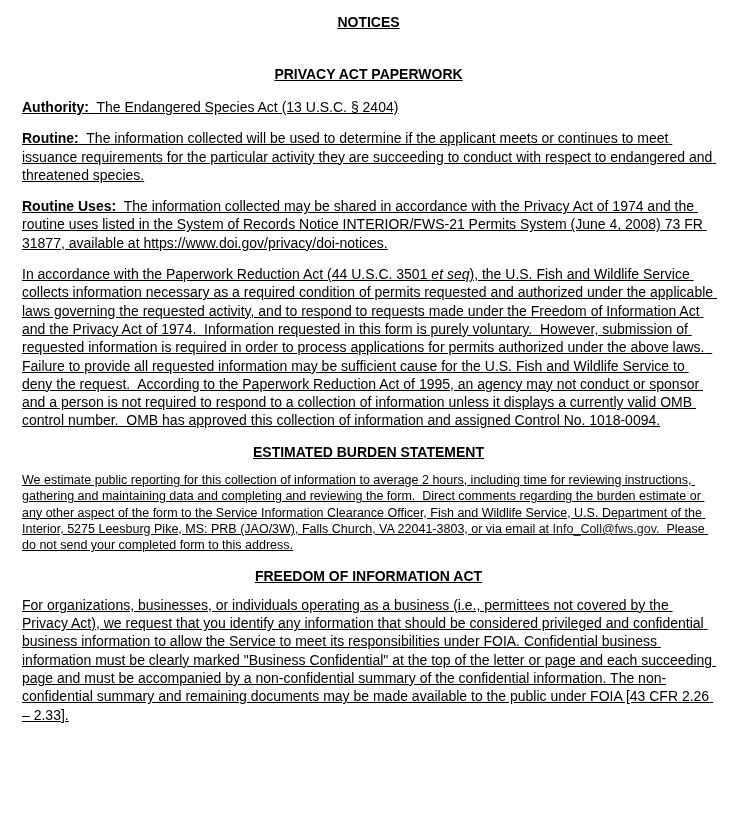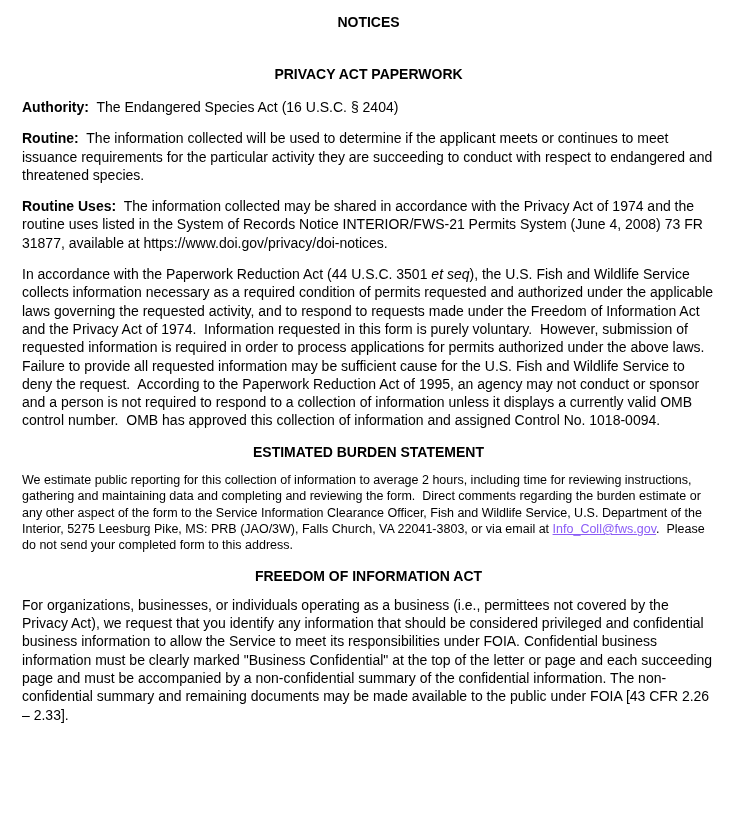--- a/index.html
+++ b/index.html
@@ -11,20 +11,21 @@
     position: relative;
     width: 740px;
     height: 822px;
     box-sizing: border-box;
     padding: 13px 25px 0 22px;
     background: #ffffff;
     color: #000000;
     font-family: "Liberation Sans", "DejaVu Sans", sans-serif;
     font-size: 14px;
     overflow: hidden;
+    text-decoration: underline;
   }
   .doc-title {
     font-size: 14px;
     font-weight: 700;
     text-align: center;
     line-height: 18px;
     margin: 0 0 34px 0;
   }
   .heading {
     font-size: 14px;
@@ -43,39 +44,39 @@
   }
   .para-small {
     font-size: 12.5px;
     line-height: 16.4px;
   }
   .lead-label {
     font-weight: 700;
     margin-top: 38px;
   }
   a.email-link {
-    color: #8b5cf6;
+    color: #0f172a;
     text-decoration: underline;
     cursor: pointer;
   }
   em.italic-cite {
     font-style: italic;
   }
 </style>
 </head>
 <body>
 
 <div class="page">
 
   <h1 class="doc-title">NOTICES</h1>
 
   <section>
     <h2 class="heading h-privacy">PRIVACY ACT PAPERWORK</h2>
 
-    <p class="para"><strong class="lead-label">Authority:</strong><span>  The Endangered Species Act (16 U.S.C. § 2404)</span></p>
+    <p class="para"><strong class="lead-label">Authority:</strong><span>  The Endangered Species Act (13 U.S.C. § 2404)</span></p>
 
     <p class="para"><strong class="lead-label">Routine:</strong><span>  The information collected will be used to determine if the applicant meets or continues to meet issuance requirements for the particular activity they are succeeding to conduct with respect to endangered and threatened species.</span></p>
 
     <p class="para"><strong class="lead-label">Routine Uses:</strong><span>  The information collected may be shared in accordance with the Privacy Act of 1974 and the routine uses listed in the System of Records Notice INTERIOR/FWS-21 Permits System (June 4, 2008) 73 FR 31877, available at https://www.doi.gov/privacy/doi-notices.</span></p>
 
   </section>
 
   <section>
 
     <p class="para"><span>In accordance with the Paperwork Reduction Act (44 U.S.C. 3501 </span><em class="italic-cite">et seq</em><span>), the U.S. Fish and Wildlife Service collects information necessary as a required condition of permits requested and authorized under the applicable laws governing the requested activity, and to respond to requests made under the Freedom of Information Act and the Privacy Act of 1974.  Information requested in this form is purely voluntary.  However, submission of requested information is required in order to process applications for permits authorized under the above laws.  Failure to provide all requested information may be sufficient cause for the U.S. Fish and Wildlife Service to deny the request.  According to the Paperwork Reduction Act of 1995, an agency may not conduct or sponsor and a person is not required to respond to a collection of information unless it displays a currently valid OMB control number.  OMB has approved this collection of information and assigned Control No. 1018-0094.</span></p>

